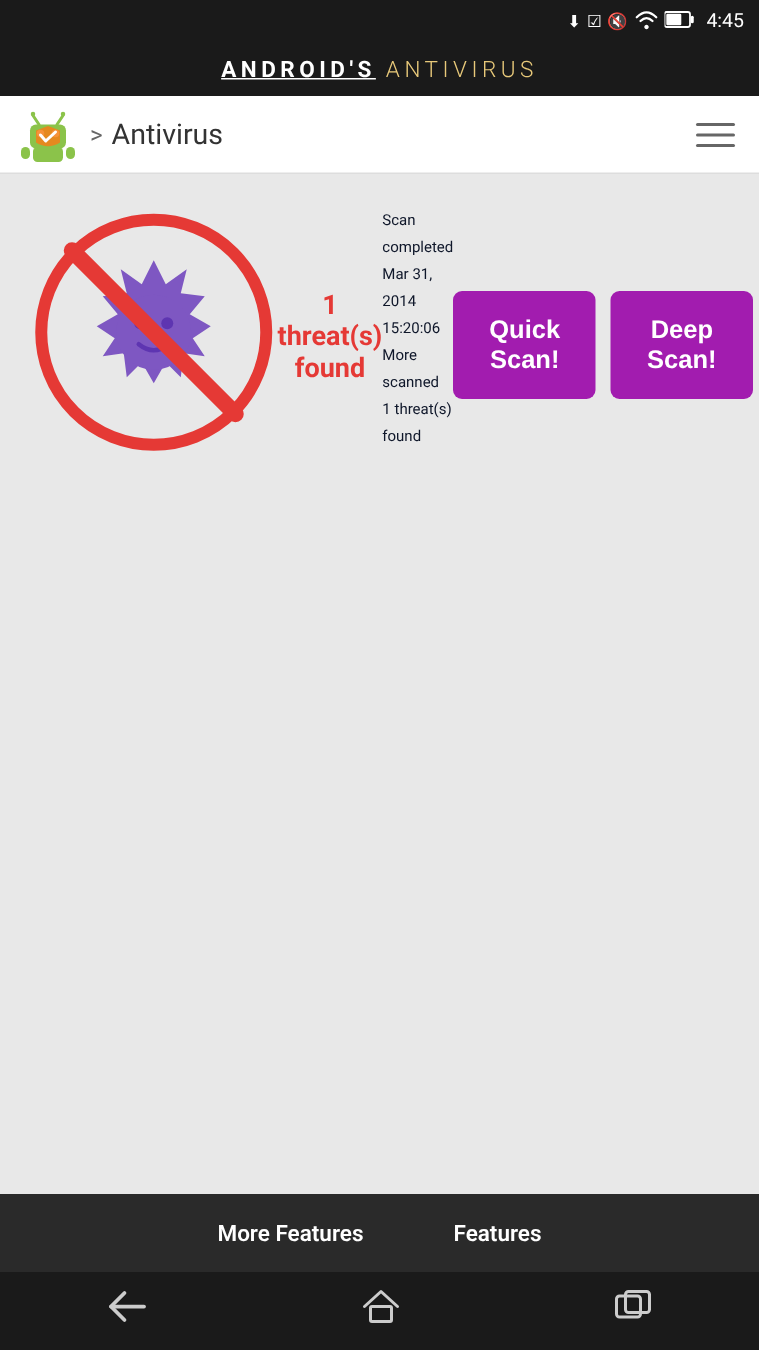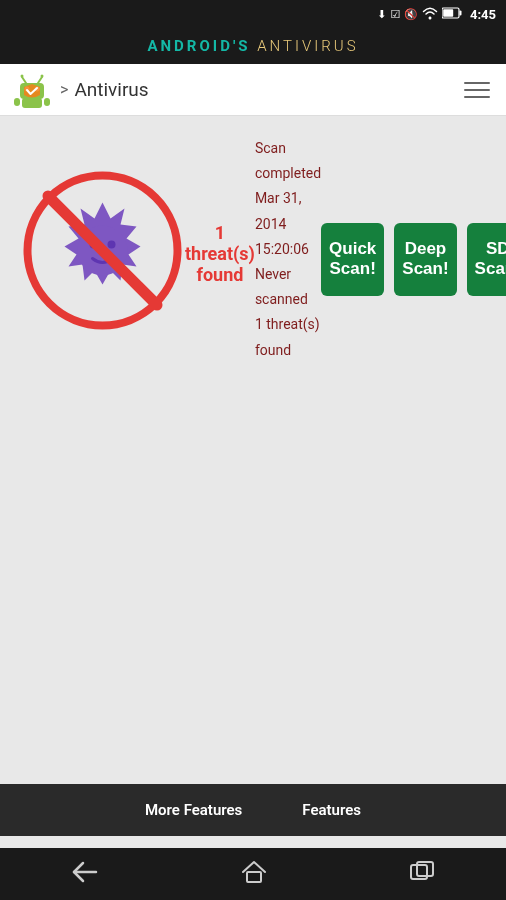--- a/index.html
+++ b/index.html
@@ -24,21 +24,21 @@
       gap: 6px;
     }
     .status-icons {
       display: flex;
       align-items: center;
       gap: 4px;
     }
     .status-time {
       color: #fff;
       font-size: 13px;
-      font-weight: 700;
+      font-weight: 400;
       margin-left: 4px;
     }
     .status-icon-item {
       color: #fff;
       font-size: 11px;
     }
 
     
     .app-header {
       width: 100%;
@@ -50,21 +50,22 @@
     }
     .app-header-title {
       color: #e8c97a;
       font-size: 15px;
       font-weight: 300;
       letter-spacing: 3px;
       text-transform: uppercase;
     }
     .app-header-title span.bold {
       font-weight: 700;
-      color: #14b8a6;
+      color: #ffffff;
+      text-decoration: underline;
     }
 
     
     .nav-bar {
       width: 100%;
       height: 52px;
       background: #fff;
       display: flex;
       align-items: center;
       padding: 0 12px;
@@ -132,58 +133,58 @@
       font-size: 18px;
       font-weight: 700;
       margin-bottom: 10px;
       text-align: center;
     }
     .scan-info {
       width: 100%;
       margin-bottom: 18px;
     }
     .scan-info-line {
-      color: #7f1d1d;
-      font-size: 14px;
+      color: #0f172a;
+      font-size: 10px;
       line-height: 1.8;
     }
 
     
     .scan-buttons {
       display: flex;
       gap: 10px;
       width: 100%;
       margin-bottom: 10px;
     }
     .scan-btn {
       flex: 1;
-      background: #15803d;
+      background: #a21caf;
       border: none;
       border-radius: 6px;
       color: #fff;
       font-size: 17px;
       font-weight: 700;
-      padding: 16px 8px;
+      padding: 16px 24px;
       cursor: pointer;
       text-align: center;
       line-height: 1.2;
       margin-top: 12px;
     }
 
     
     .feature-bar {
       width: 100%;
       height: 52px;
       background: #2a2a2a;
       display: flex;
       align-items: center;
       justify-content: center;
       gap: 60px;
       position: absolute;
-      bottom: 64px;
+      bottom: 52px;
     }
     .feature-bar-item {
       color: #fff;
       font-size: 15px;
       font-weight: 600;
       cursor: pointer;
     }
 
     
     .bottom-nav {
@@ -308,21 +309,21 @@
         <circle cx="82.5" cy="82.5" r="75" fill="none" stroke="#e53935" stroke-width="8"></circle>
 
         <line x1="28" y1="28" x2="137" y2="137" stroke="#e53935" stroke-width="11" stroke-linecap="round"></line>
       </svg>
     </div>
 
     <div class="threat-status">1 threat(s) found</div>
 
     <div class="scan-info">
       <div class="scan-info-line">Scan completed Mar 31, 2014 15:20:06</div>
-      <div class="scan-info-line">Never scanned</div>
+      <div class="scan-info-line">More scanned</div>
       <div class="scan-info-line">1 threat(s) found</div>
     </div>
 
     <div class="scan-buttons">
       <button class="scan-btn">
         Quick<br>Scan!
       </button>
       <button class="scan-btn">
         Deep<br>Scan!
       </button>

